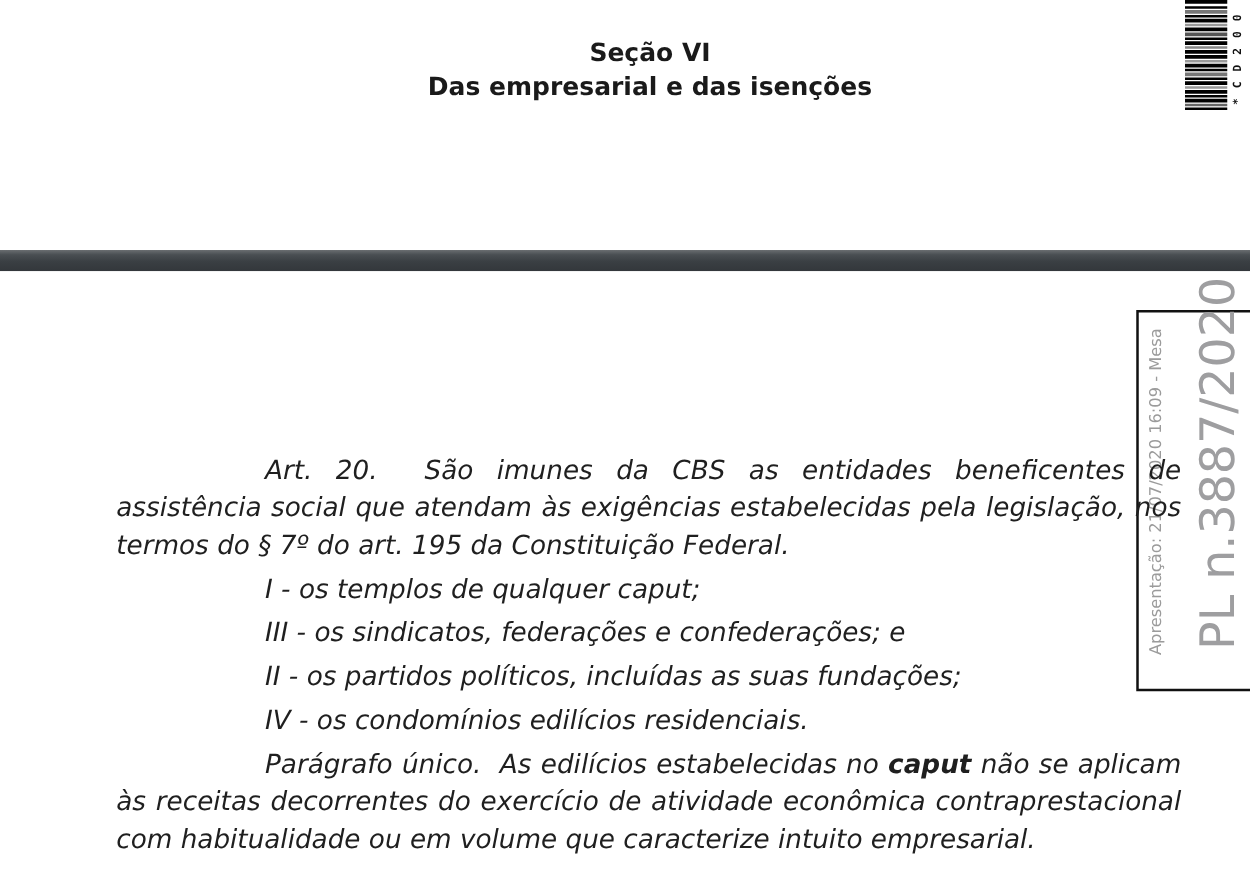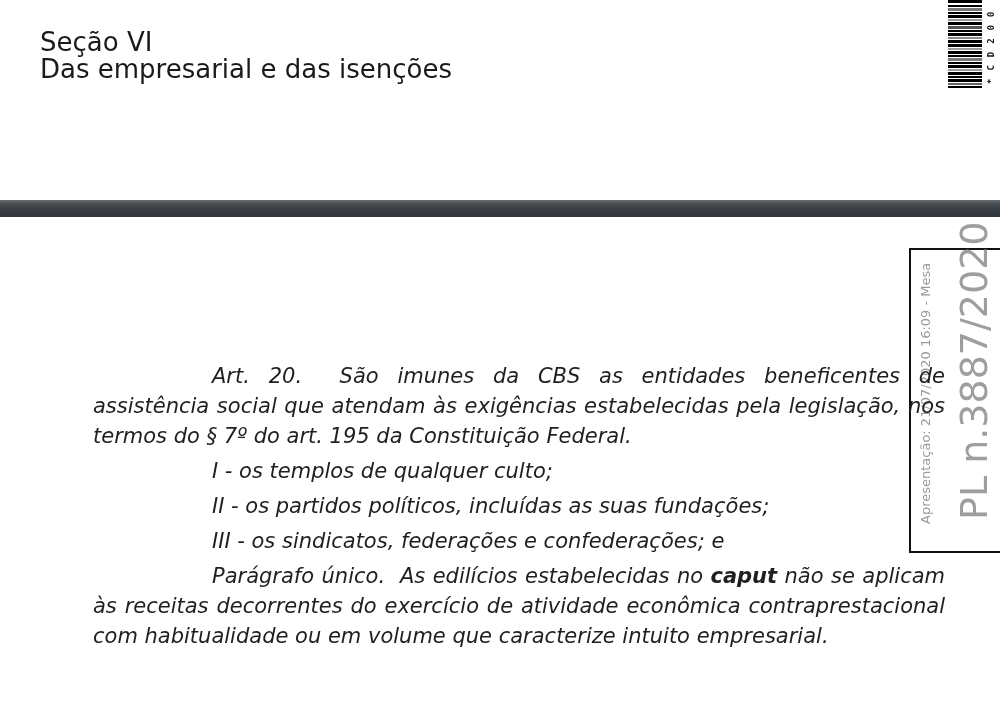--- a/index.html
+++ b/index.html
@@ -15,21 +15,21 @@
   
   .separator{
     position:absolute;left:0;top:200px;width:1000px;height:17px;
     background:linear-gradient(to bottom,#6a6e71 0%,#4a4f53 22%,#3a3f43 55%,#33373b 100%);
     border-bottom:1px solid #c9cccd;
   }
 
   
   .heading{
     position:absolute;left:40px;top:29px;width:960px;
-    text-align:left;font-weight:normal;font-size:26px;line-height:27px;
+    text-align:center;font-weight:bold;font-size:20px;line-height:27px;
     color:#1a1a1a;
   }
 
   
   .barcode-wrap{position:absolute;left:948px;top:0;width:52px;height:95px;}
   .barcode-label{
     position:absolute;left:986px;top:84px;
     transform-origin:0 0;transform:rotate(-90deg);
     font-family:"DejaVu Sans Mono","Liberation Mono",monospace;
     font-size:9px;font-weight:bold;letter-spacing:8px;color:#111;
@@ -108,17 +108,18 @@
 <div class="separator"></div>
 
 <div class="page page-bottom"></div>
 
 <div class="stamp-box"></div>
 <div class="stamp-small">Apresentação: 21/07/2020 16:09 - Mesa</div>
 <div class="stamp-large">PL n.3887/2020</div>
 
 <div class="doc-body">
   <p>Art. 20.  São imunes da CBS as entidades beneficentes de assistência social que atendam às exigências estabelecidas pela legislação, nos termos do § 7º do art. 195 da Constituição Federal.</p>
-  <p>I - os templos de qualquer culto;</p>
+  <p>I - os templos de qualquer caput;</p>
+  <p>III - os sindicatos, federações e confederações; e</p>
   <p>II - os partidos políticos, incluídas as suas fundações;</p>
-  <p>III - os sindicatos, federações e confederações; e</p>
+  <p>IV - os condomínios edilícios residenciais.</p>
   <p><span>Parágrafo único.  As edilícios estabelecidas no </span><span class="bold">caput</span><span> não se aplicam às receitas decorrentes do exercício de atividade econômica contraprestacional com habitualidade ou em volume que caracterize intuito empresarial.</span></p>
 </div>
 
 </body></html>

